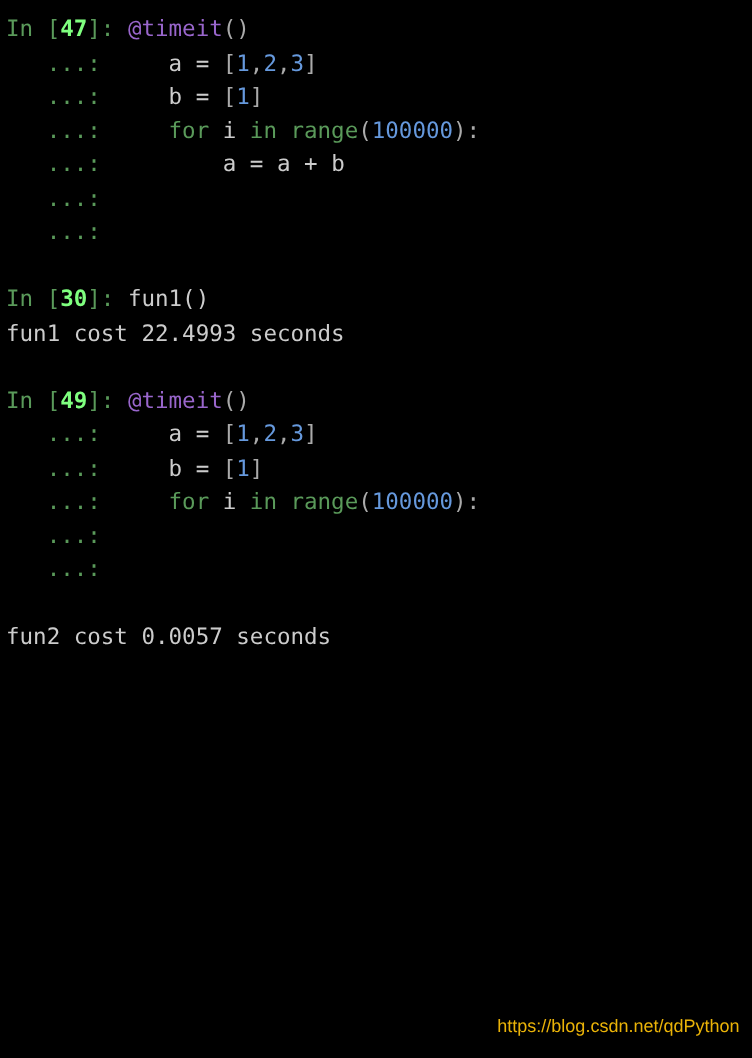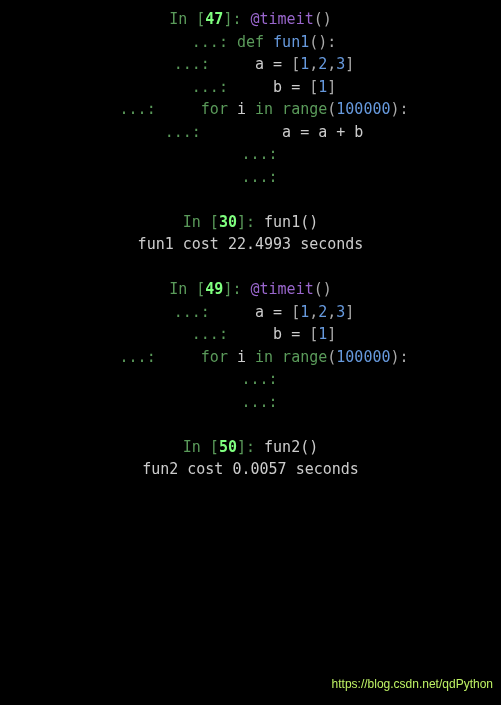--- a/index.html
+++ b/index.html
@@ -14,21 +14,20 @@
       font-family: 'Menlo', 'Monaco', 'Consolas', monospace;
       font-size: 15px;
       line-height: 1.5;
       padding: 8px 4px;
       overflow: hidden;
       position: relative;
     }
     .line {
       white-space: pre;
       min-height: 22.5px;
-      text-align: center;
     }
     .prompt-in { color: #5a9a5a; }
     .prompt-num { color: #7fff7f; font-weight: bold; }
     .prompt-bracket { color: #5a9a5a; }
     .cont-dots { color: #5a9a5a; }
     .decorator { color: #9966cc; }
     .keyword-def { color: #5a9a5a; }
     .keyword-for { color: #5a9a5a; }
     .keyword-in { color: #5a9a5a; }
     .func-name { color: #6699dd; }
@@ -39,45 +38,43 @@
     .op { color: #ccc; }
     .bracket-lit { color: #aaa; }
     .number { color: #6699dd; }
     .comma { color: #aaa; }
     .call { color: #ccc; margin-top: 12px; }
     .output { color: #ccc; }
     .watermark {
       position: absolute;
       bottom: 12px;
       right: 8px;
-      color: #bef264;
+      color: #eab308;
       font-size: 12px;
       font-family: Arial, sans-serif;
       text-align: right;
     }
   </style>
 </head>
 <body>
 
 <div id="terminal">
     <div class="line"><span class="prompt-in">In </span><span class="prompt-bracket">[</span><span class="prompt-num">47</span><span class="prompt-bracket">]: </span><span class="decorator">@timeit</span><span class="paren">()</span></div>
-    <div class="line"><span class="cont-dots">   ...: </span><span class="keyword-def">def </span><span class="func-name">fun1</span><span class="paren">()</span><span class="colon">:</span></div>
     <div class="line"><span class="cont-dots">   ...: </span><span class="var">    a </span><span class="op">= </span><span class="bracket-lit">[</span><span class="number">1</span><span class="comma">,</span><span class="number">2</span><span class="comma">,</span><span class="number">3</span><span class="bracket-lit">]</span></div>
     <div class="line"><span class="cont-dots">   ...: </span><span class="var">    b </span><span class="op">= </span><span class="bracket-lit">[</span><span class="number">1</span><span class="bracket-lit">]</span></div>
     <div class="line"><span class="cont-dots">   ...: </span><span class="var">    </span><span class="keyword-for">for </span><span class="var">i </span><span class="keyword-in">in </span><span class="builtin">range</span><span class="paren">(</span><span class="number">100000</span><span class="paren">)</span><span class="colon">:</span></div>
     <div class="line"><span class="cont-dots">   ...: </span><span class="var">        a </span><span class="op">= </span><span class="var">a </span><span class="op">+ </span><span class="var">b</span></div>
     <div class="line"><span class="cont-dots">   ...: </span></div>
     <div class="line"><span class="cont-dots">   ...: </span></div>
     <div class="line"> </div>
     <div class="line"><span class="prompt-in">In </span><span class="prompt-bracket">[</span><span class="prompt-num">30</span><span class="prompt-bracket">]: </span><span class="call">fun1()</span></div>
     <div class="line output">fun1 cost 22.4993 seconds</div>
     <div class="line"> </div>
     <div class="line"><span class="prompt-in">In </span><span class="prompt-bracket">[</span><span class="prompt-num">49</span><span class="prompt-bracket">]: </span><span class="decorator">@timeit</span><span class="paren">()</span></div>
     <div class="line"><span class="cont-dots">   ...: </span><span class="var">    a </span><span class="op">= </span><span class="bracket-lit">[</span><span class="number">1</span><span class="comma">,</span><span class="number">2</span><span class="comma">,</span><span class="number">3</span><span class="bracket-lit">]</span></div>
     <div class="line"><span class="cont-dots">   ...: </span><span class="var">    b </span><span class="op">= </span><span class="bracket-lit">[</span><span class="number">1</span><span class="bracket-lit">]</span></div>
     <div class="line"><span class="cont-dots">   ...: </span><span class="var">    </span><span class="keyword-for">for </span><span class="var">i </span><span class="keyword-in">in </span><span class="builtin">range</span><span class="paren">(</span><span class="number">100000</span><span class="paren">)</span><span class="colon">:</span></div>
     <div class="line"><span class="cont-dots">   ...: </span></div>
     <div class="line"><span class="cont-dots">   ...: </span></div>
     <div class="line"> </div>
-    <div class="line"><span class="prompt-in">In </span><span class="prompt-bracket">[</span><span class="prompt-num">50</span><span class="prompt-bracket">]: </span><span class="call">fun2()</span></div>
     <div class="line output">fun2 cost 0.0057 seconds</div>
   </div>
 <div class="watermark">https://blog.csdn.net/qdPython</div>
 
 </body></html>

